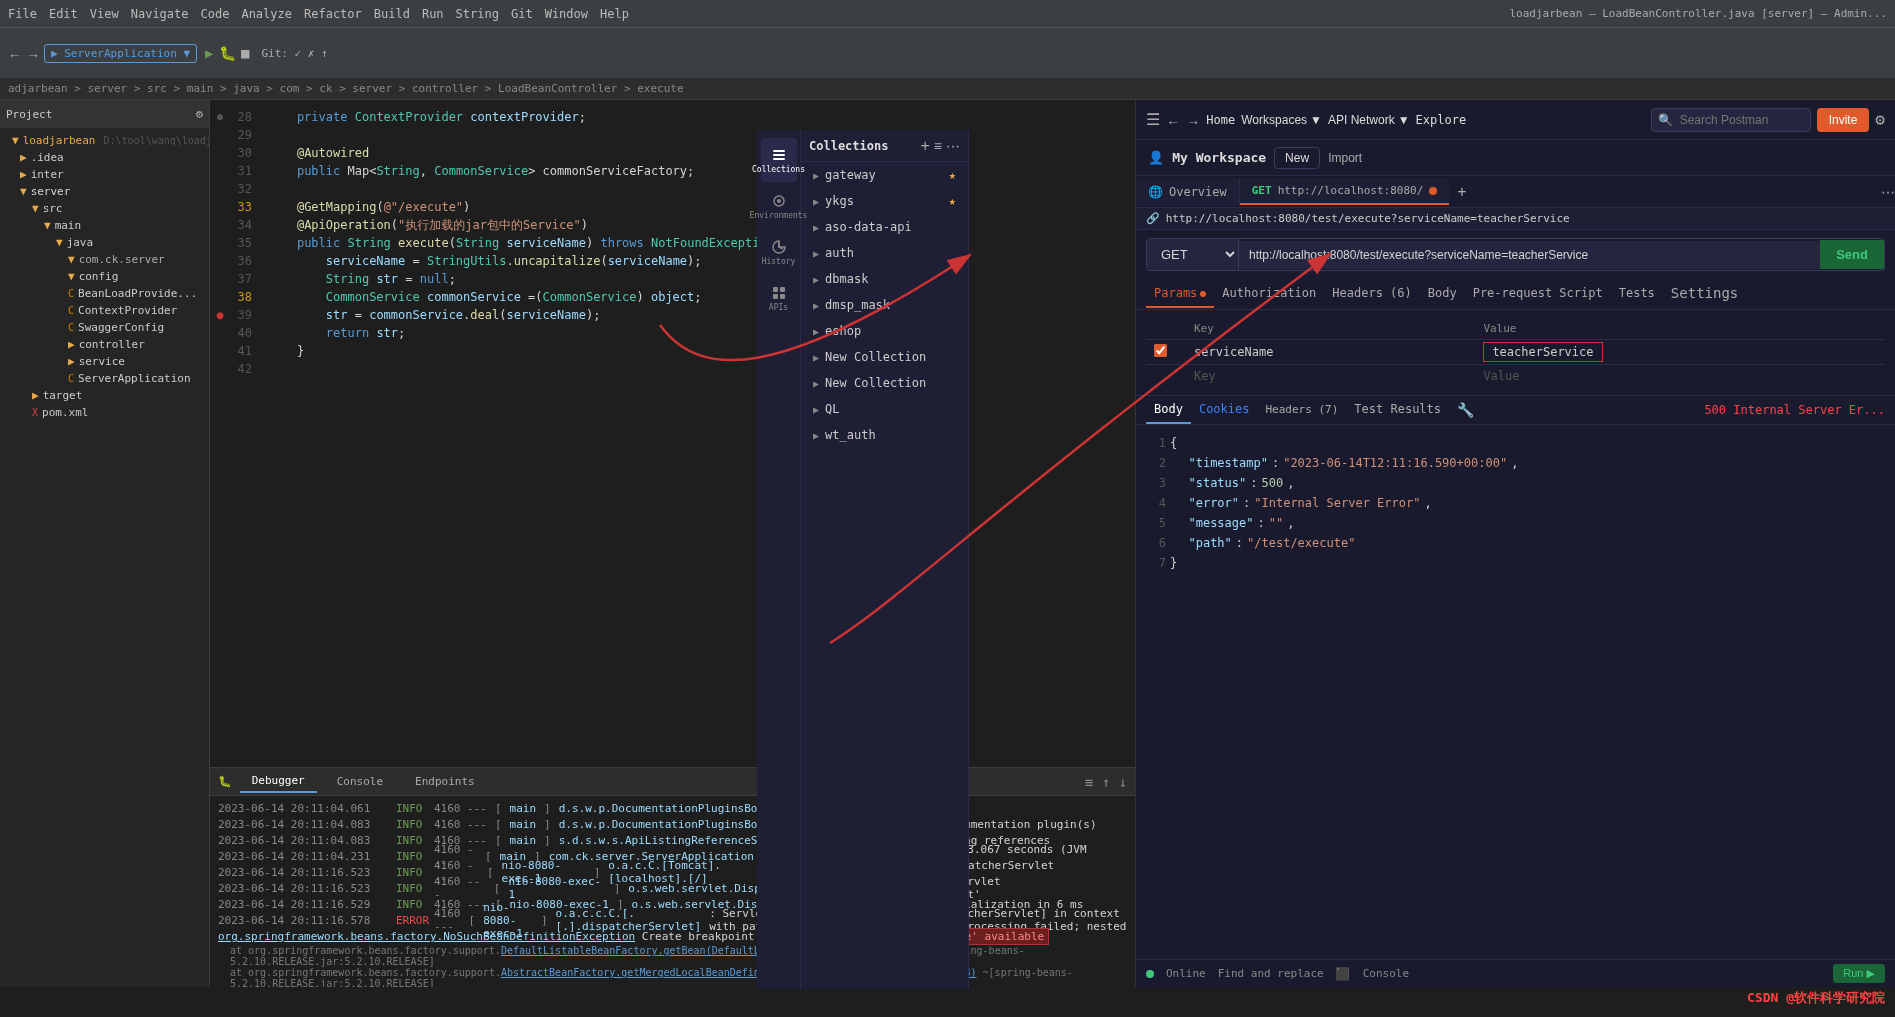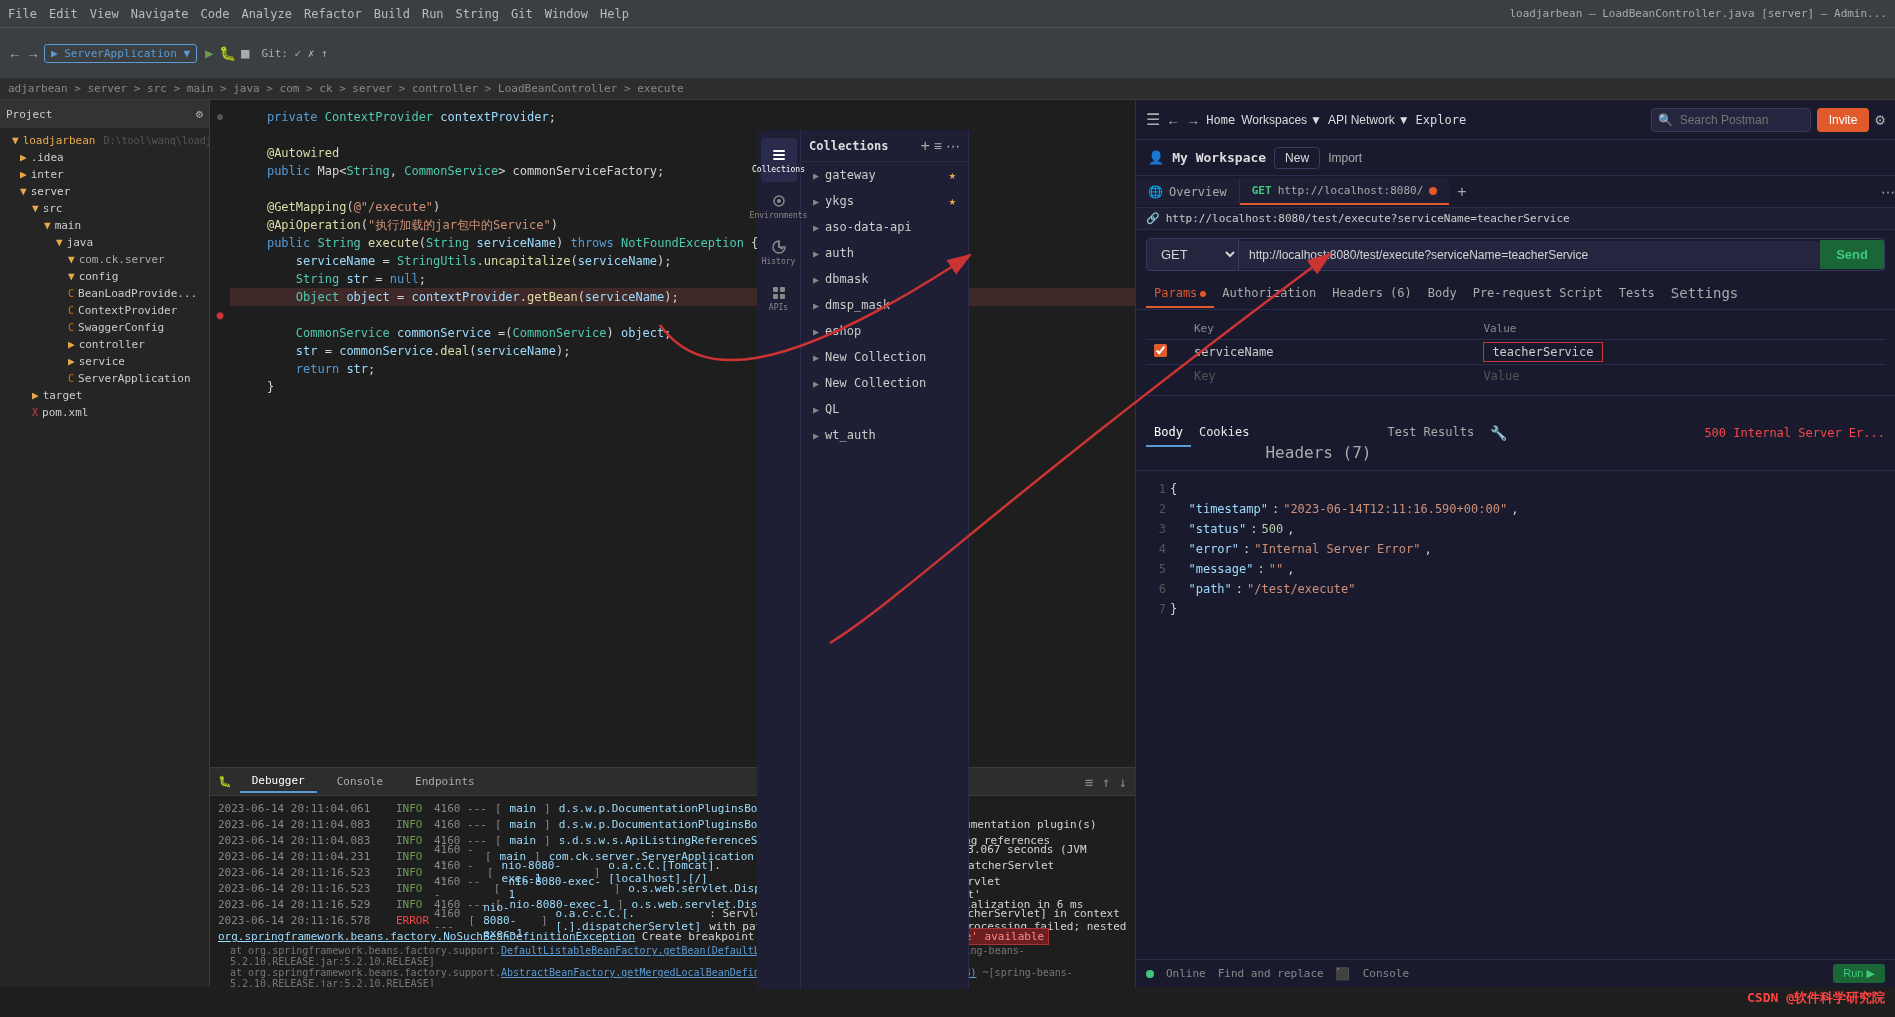--- a/index.html
+++ b/index.html
@@ -208,32 +208,48 @@
   <div style="flex:1;display:flex;flex-direction:column;overflow:hidden;max-width:calc(100% - 210px - 760px);">
 
 
     <div id="code-content" style="flex:1;overflow:auto;display:flex;background:#1e1e1e;position:relative;">
 
       <div style="width:20px;background:#1e1e1e;display:flex;flex-direction:column;padding-top:8px;">
         <div style="height:18px;line-height:18px;text-align:center;color:#555;font-size:10px;margin-bottom:calc(10*18px);">●</div>
         <div style="height:18px;line-height:18px;text-align:center;color:#cc3333;font-size:12px;">●</div>
       </div>
 
+      <div id="line-numbers" style="background:#1e1e1e;padding:8px 0;color:#555;text-align:right;min-width:30px;user-select:none;">
+        <div class="line-num">28</div>
+        <div class="line-num">29</div>
+        <div class="line-num">30</div>
+        <div class="line-num">31</div>
+        <div class="line-num">32</div>
+        <div class="line-num" style="color:#cc9900;">33</div>
+        <div class="line-num">34</div>
+        <div class="line-num">35</div>
+        <div class="line-num">36</div>
+        <div class="line-num">37</div>
+        <div class="line-num" style="color:#cc9900;">38</div>
+        <div class="line-num">39</div>
+        <div class="line-num">40</div>
+        <div class="line-num">41</div>
+        <div class="line-num">42</div>
+      </div>
 
       <div id="code-text" style="flex:1;padding:8px;white-space:pre;font-size:12px;line-height:18px;font-family:Consolas,monospace;"><span class="kw">    private</span> <span class="type">ContextProvider</span> <span class="param">contextProvider</span>;
 
     <span class="annot">@Autowired</span>
     <span class="kw">public</span> Map&lt;<span class="type">String</span>, <span class="type">CommonService</span>&gt; commonServiceFactory;
 
     <span class="annot">@GetMapping</span>(<span class="str">@"/execute"</span>)
     <span class="annot">@ApiOperation</span>(<span class="str">"执行加载的jar包中的Service"</span>)
     <span class="kw">public</span> <span class="type">String</span> <span class="method">execute</span>(<span class="type">String</span> <span class="param">serviceName</span>) <span class="kw">throws</span> <span class="type">NotFoundException</span> {
         <span class="param">serviceName</span> = <span class="type">StringUtils</span>.<span class="method">uncapitalize</span>(<span class="param">serviceName</span>);
         <span class="type">String</span> <span class="param">str</span> = <span class="kw">null</span>;
-<span style="background:rgba(255,100,100,0.15);display:block;margin:0 -8px;padding:0 8px;">        <span class="type">Object</span> <span class="param">object</span> = <span class="param">contextProvider</span>.<span class="method">getBean</span>(<span class="param">serviceName</span>);</span>
         <span class="type">CommonService</span> <span class="param">commonService</span> =(<span class="type">CommonService</span>) <span class="param">object</span>;
         <span class="param">str</span> = <span class="param">commonService</span>.<span class="method">deal</span>(<span class="param">serviceName</span>);
         <span class="kw">return</span> <span class="param">str</span>;
     }</div>
     </div>
 
     <div id="debug-panel" style="height:220px;background:#1e1e1e;border-top:1px solid #3c3c3c;display:flex;flex-direction:column;">
       <div id="debug-tabs" style="height:28px;background:#2d2d2d;display:flex;align-items:center;border-bottom:1px solid #3c3c3c;padding:0 8px;gap:8px;">
         <span style="font-size:11px;color:#888;">🐛</span>
         <span class="debug-tab active">Debugger</span>
@@ -433,22 +449,22 @@
             <td style="padding:4px 8px;color:#555;font-size:12px;">Value</td>
           </tr>
         </tbody>
       </table>
     </div>
 
     <div id="pm-response-section" style="flex:1;border-top:1px solid #2a2a4a;display:flex;flex-direction:column;overflow:hidden;">
 
       <div id="pm-response-tabs-bar" style="display:flex;align-items:center;padding:0 10px;border-bottom:1px solid #2a2a4a;gap:0;">
         <span class="pm-resp-tab active" style="color:#fff;border-bottom:2px solid #5b9bd5;padding:6px 8px;font-size:12px;cursor:pointer;">Body</span>
-        <span class="pm-resp-tab" style="color:#e5e5e5;padding:6px 8px;font-size:12px;cursor:pointer;">Cookies</span>
-        <span class="pm-resp-tab" style="color:#aaa;padding:6px 8px;font-size:16px;cursor:pointer;margin-top:41px;">Headers (7)</span>
+        <span class="pm-resp-tab" style="color:#3b82f6;padding:6px 8px;font-size:12px;cursor:pointer;">Cookies</span>
+        <span class="pm-resp-tab" style="color:#aaa;padding:6px 8px;font-size:11px;cursor:pointer;">Headers (7)</span>
         <span class="pm-resp-tab" style="color:#aaa;padding:6px 8px;font-size:12px;cursor:pointer;">Test Results</span>
         <span style="margin-left:8px;font-size:14px;color:#888;">🔧</span>
         <span style="margin-left:auto;color:#f44747;font-size:12px;">500 Internal Server Er...</span>
       </div>
 
 
       <div id="pm-resp-body" style="flex:1;overflow-y:auto;padding:8px 10px;font-size:12px;line-height:20px;font-family:Consolas,monospace;">
         <div class="json-line">
           <span class="ln">1</span>
           <span style="color:#d4d4d4;">{</span>

